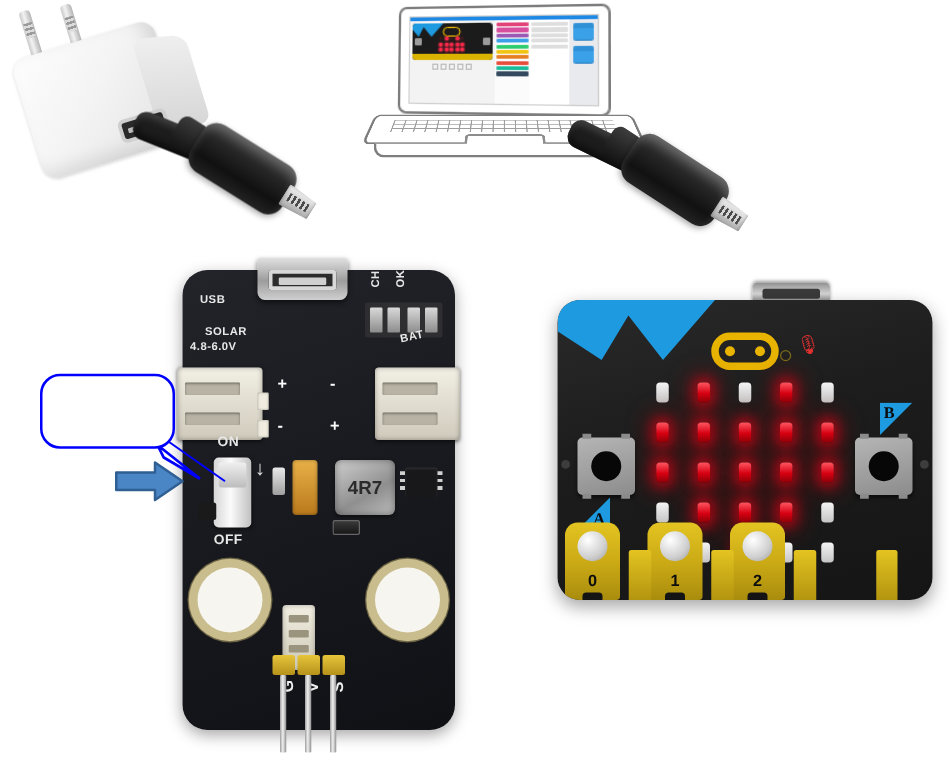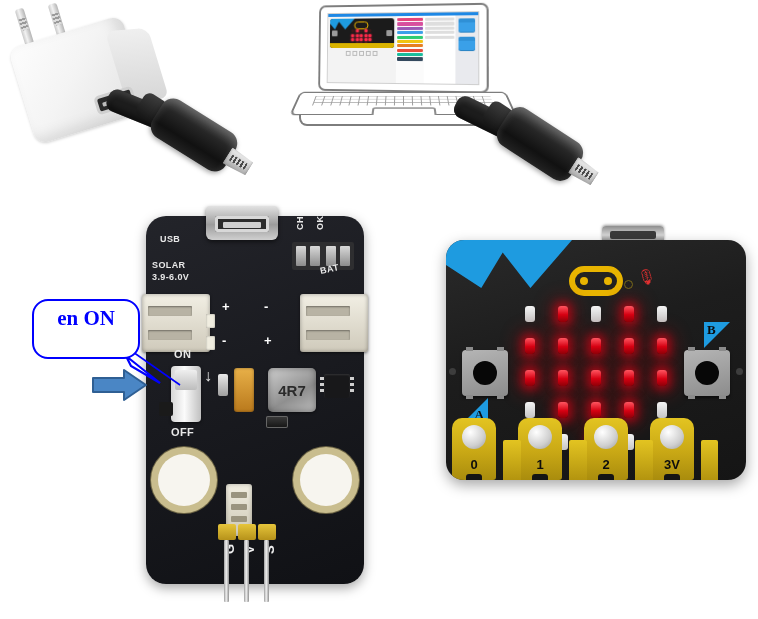--- a/index.html
+++ b/index.html
@@ -445,22 +445,22 @@
       <div class="conn-body">
         <div class="conn-tip"></div>
       </div>
     </div>
   </div>
 
   <div id="solarboard">
     <div class="sb-usb"></div>
 
     <div class="sb-txt" style="left:14px;top:18px;">USB</div>
-    <div class="sb-txt" style="left:6px;top:44px;">SOLAR</div>
-    <div class="sb-txt" style="left:6px;top:56px;">3.9-6.0V</div>
+    <div class="sb-txt" style="left:18px;top:44px;">SOLAR</div>
+    <div class="sb-txt" style="left:6px;top:56px;">4.8-6.0V</div>
 
     <div class="sb-hdr">
       <i style="left:4px;"></i>
       <i style="left:18px;"></i>
       <i style="left:34px;"></i>
       <i style="left:48px;"></i>
     </div>
     <div class="sb-txt" style="left:149px;top:14px;transform:rotate(-90deg);transform-origin:left top;">CH</div>
     <div class="sb-txt" style="left:169px;top:14px;transform:rotate(-90deg);transform-origin:left top;">OK</div>
     <div class="sb-txt" style="left:174px;top:48px;transform:rotate(-12deg);">BAT</div>
@@ -515,21 +515,20 @@
     <div class="sb-pin" style="left:98px;"></div>
     <div class="sb-pin" style="left:118px;"></div>
   </div>
 
   <svg id="callout-tail">
     <path d="M126,356 L160,383 L131,366 Z" fill="#ffffff" stroke="#0000ff" stroke-width="2.2"></path>
     <line x1="133" y1="352" x2="180" y2="385" stroke="#0000ff" stroke-width="1.6"></line>
   </svg>
 
   <div id="callout">
-    <div>en ON</div>
   </div>
 
   <svg id="bluearrow" viewBox="0 0 56 34">
     <path d="M1,10 L32,10 L32,2 L54,17 L32,32 L32,24 L1,24 Z" fill="#4a86c5" stroke="#2f5f93" stroke-width="2" stroke-linejoin="round"></path>
   </svg>
 
   <div id="mb-usb"></div>
   <div id="microbit">
     <div class="mb-zig"></div>
 
@@ -594,25 +593,20 @@
         </div>
         <div class="mb-bigpad" style="left: 72px;">
           <div class="ring"></div>
           <div class="notch"></div>
           <div class="lbl">1</div>
         </div>
         <div class="mb-bigpad" style="left: 138px;">
           <div class="ring"></div>
           <div class="notch"></div>
           <div class="lbl">2</div>
-        </div>
-        <div class="mb-bigpad" style="left: 204px;">
-          <div class="ring"></div>
-          <div class="notch"></div>
-          <div class="lbl">3V</div>
         </div>
         <div class="mb-smallpad" style="left: 57px;"></div>
         <div class="mb-smallpad" style="left: 59.8px;"></div>
         <div class="mb-smallpad" style="left: 62.6px;"></div>
         <div class="mb-smallpad" style="left: 65.4px;"></div>
         <div class="mb-smallpad" style="left: 68.2px;"></div>
         <div class="mb-smallpad" style="left: 123px;"></div>
         <div class="mb-smallpad" style="left: 125.8px;"></div>
         <div class="mb-smallpad" style="left: 128.6px;"></div>
         <div class="mb-smallpad" style="left: 131.4px;"></div>

